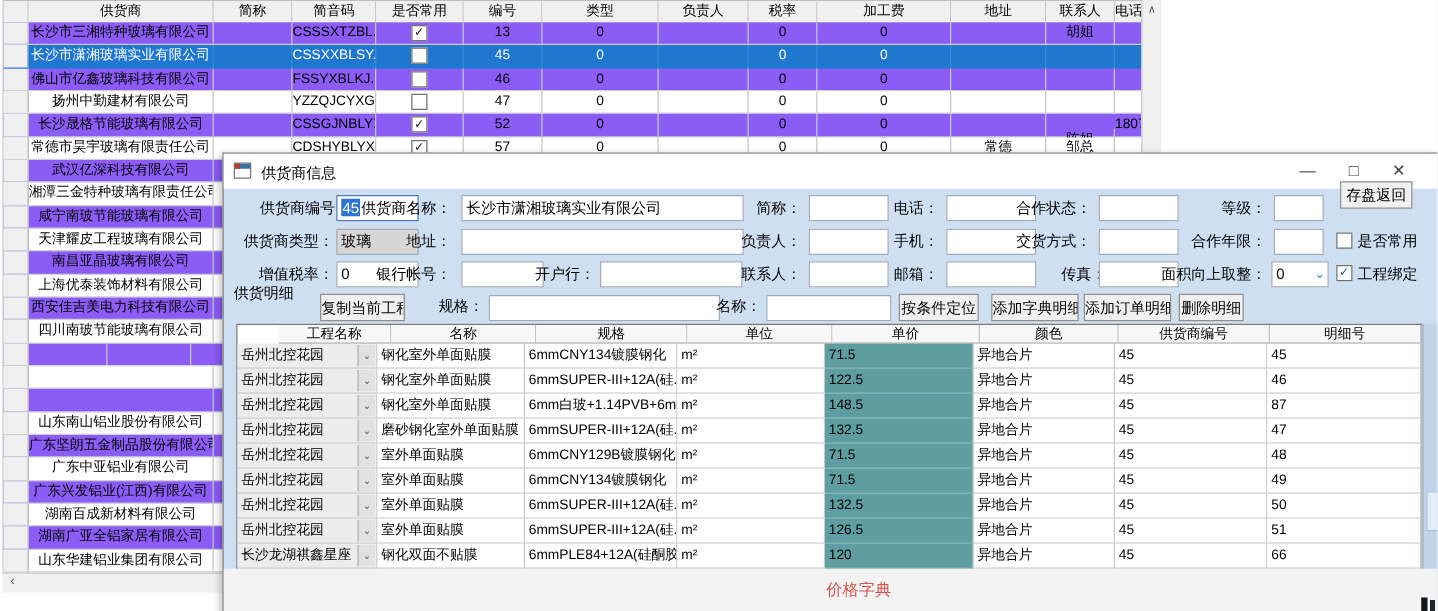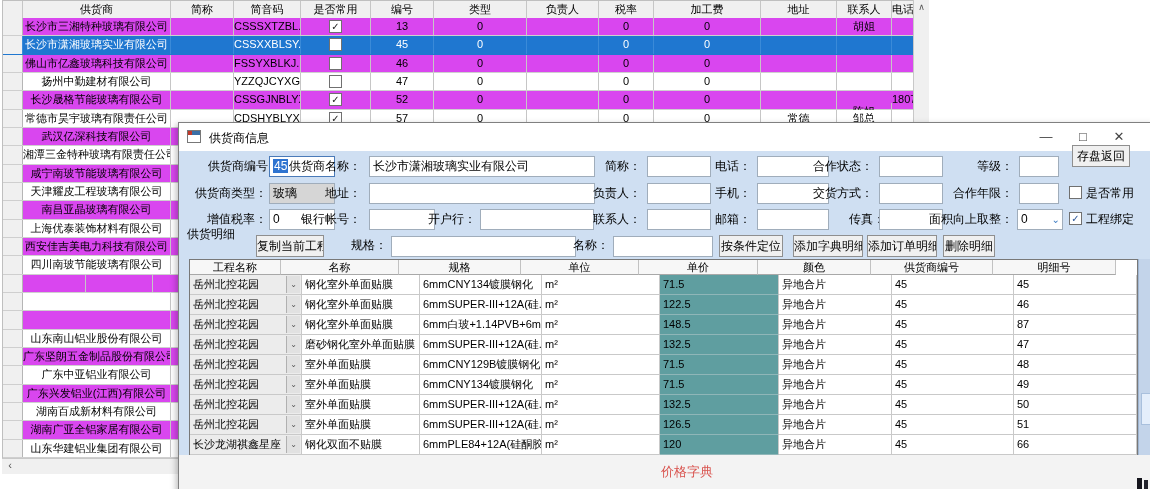--- a/index.html
+++ b/index.html
@@ -5,21 +5,21 @@
   html,body{margin:0;padding:0;background:#ffffff;}
   #screen{position:relative;width:1150px;height:489px;overflow:hidden;background:#fff;
           font-family:"Liberation Sans","DejaVu Sans",sans-serif;color:#000;}
   
   #bg-grid{position:absolute;left:2px;top:0;width:911px;height:458px;background:#fff;border-left:1px solid #bfbfbf;}
   .bg-header{position:absolute;left:0;top:0;height:18px;display:flex;border-top:1px solid #bfbfbf;}
   .bgh{box-sizing:border-box;height:18px;line-height:17px;font-size:11px;text-align:center;
        background:#f0f0f0;border-right:1px solid #c6c6c6;border-bottom:1px solid #9c9c9c;
        overflow:hidden;white-space:nowrap;}
   .bgrow{position:absolute;left:0;display:flex;box-sizing:border-box;border-bottom:1px solid #cfcfcf;background:#fff;}
-  .bgrow.alt{background:#d946ef;}
+  .bgrow.alt{background:#8b5cf6;}
   .bgrow.sel{background:#1f77d0;color:#fff;border-bottom:1px solid #1f77d0;}
   .bgc{box-sizing:border-box;height:100%;font-size:11px;line-height:17px;text-align:center;
        border-right:1px solid #c6c6c6;overflow:hidden;white-space:nowrap;}
   .bgrow.sel .bgc{border-right:1px solid #3a8ad8;}
   .rowhdr{background:#f0f0f0;border-right:1px solid #b5b5b5;}
   .cb{display:inline-block;box-sizing:border-box;width:13px;height:13px;margin-top:2px;background:#fff;
       border:1px solid #707070;font-size:10px;line-height:11px;text-align:center;color:#1b1b1b;vertical-align:top;}
   .cb.blue{color:#2b579a;font-weight:bold;}
   
   #bg-vscroll{position:absolute;left:913px;top:0;width:15px;height:458px;background:#f0f0f0;border-left:1px solid #c8c8c8;}
@@ -520,21 +520,21 @@
     <div class="fld" style="left:212px;top:113px;width:185px;"></div>
     <div class="lbl" style="left:392px;top:112px;width:38px;">名称：</div>
     <div class="fld" style="left:434px;top:113px;width:100px;"></div>
     <div class="btn" style="left:540px;top:112px;width:64px;">按条件定位</div>
     <div class="btn" style="left:614px;top:112px;width:70px;">添加字典明细</div>
     <div class="btn" style="left:688px;top:112px;width:70px;">添加订单明细</div>
     <div class="btn" style="left:764px;top:112px;width:52px;">删除明细</div>
 
     <div id="detail-grid">
         <div class="dg-header">
-          <div class="dgh" style="width: 91px;">工程名称</div>
+          <div class="dgh" style="width: 91px; margin-left: 33px;">工程名称</div>
           <div class="dgh" style="width: 118px;">名称</div>
           <div class="dgh" style="width: 122px;">规格</div>
           <div class="dgh" style="width: 118px;">单位</div>
           <div class="dgh" style="width: 119px;">单价</div>
           <div class="dgh" style="width: 113px;">颜色</div>
           <div class="dgh" style="width: 122px;">供货商编号</div>
           <div class="dgh" style="width: 123px;">明细号</div>
         </div>
         <div class="dgrow">
           <div class="dgc combo" style="width: 112px;"><span>岳州北控花园</span><span class="arrowbox">⌄</span></div>

